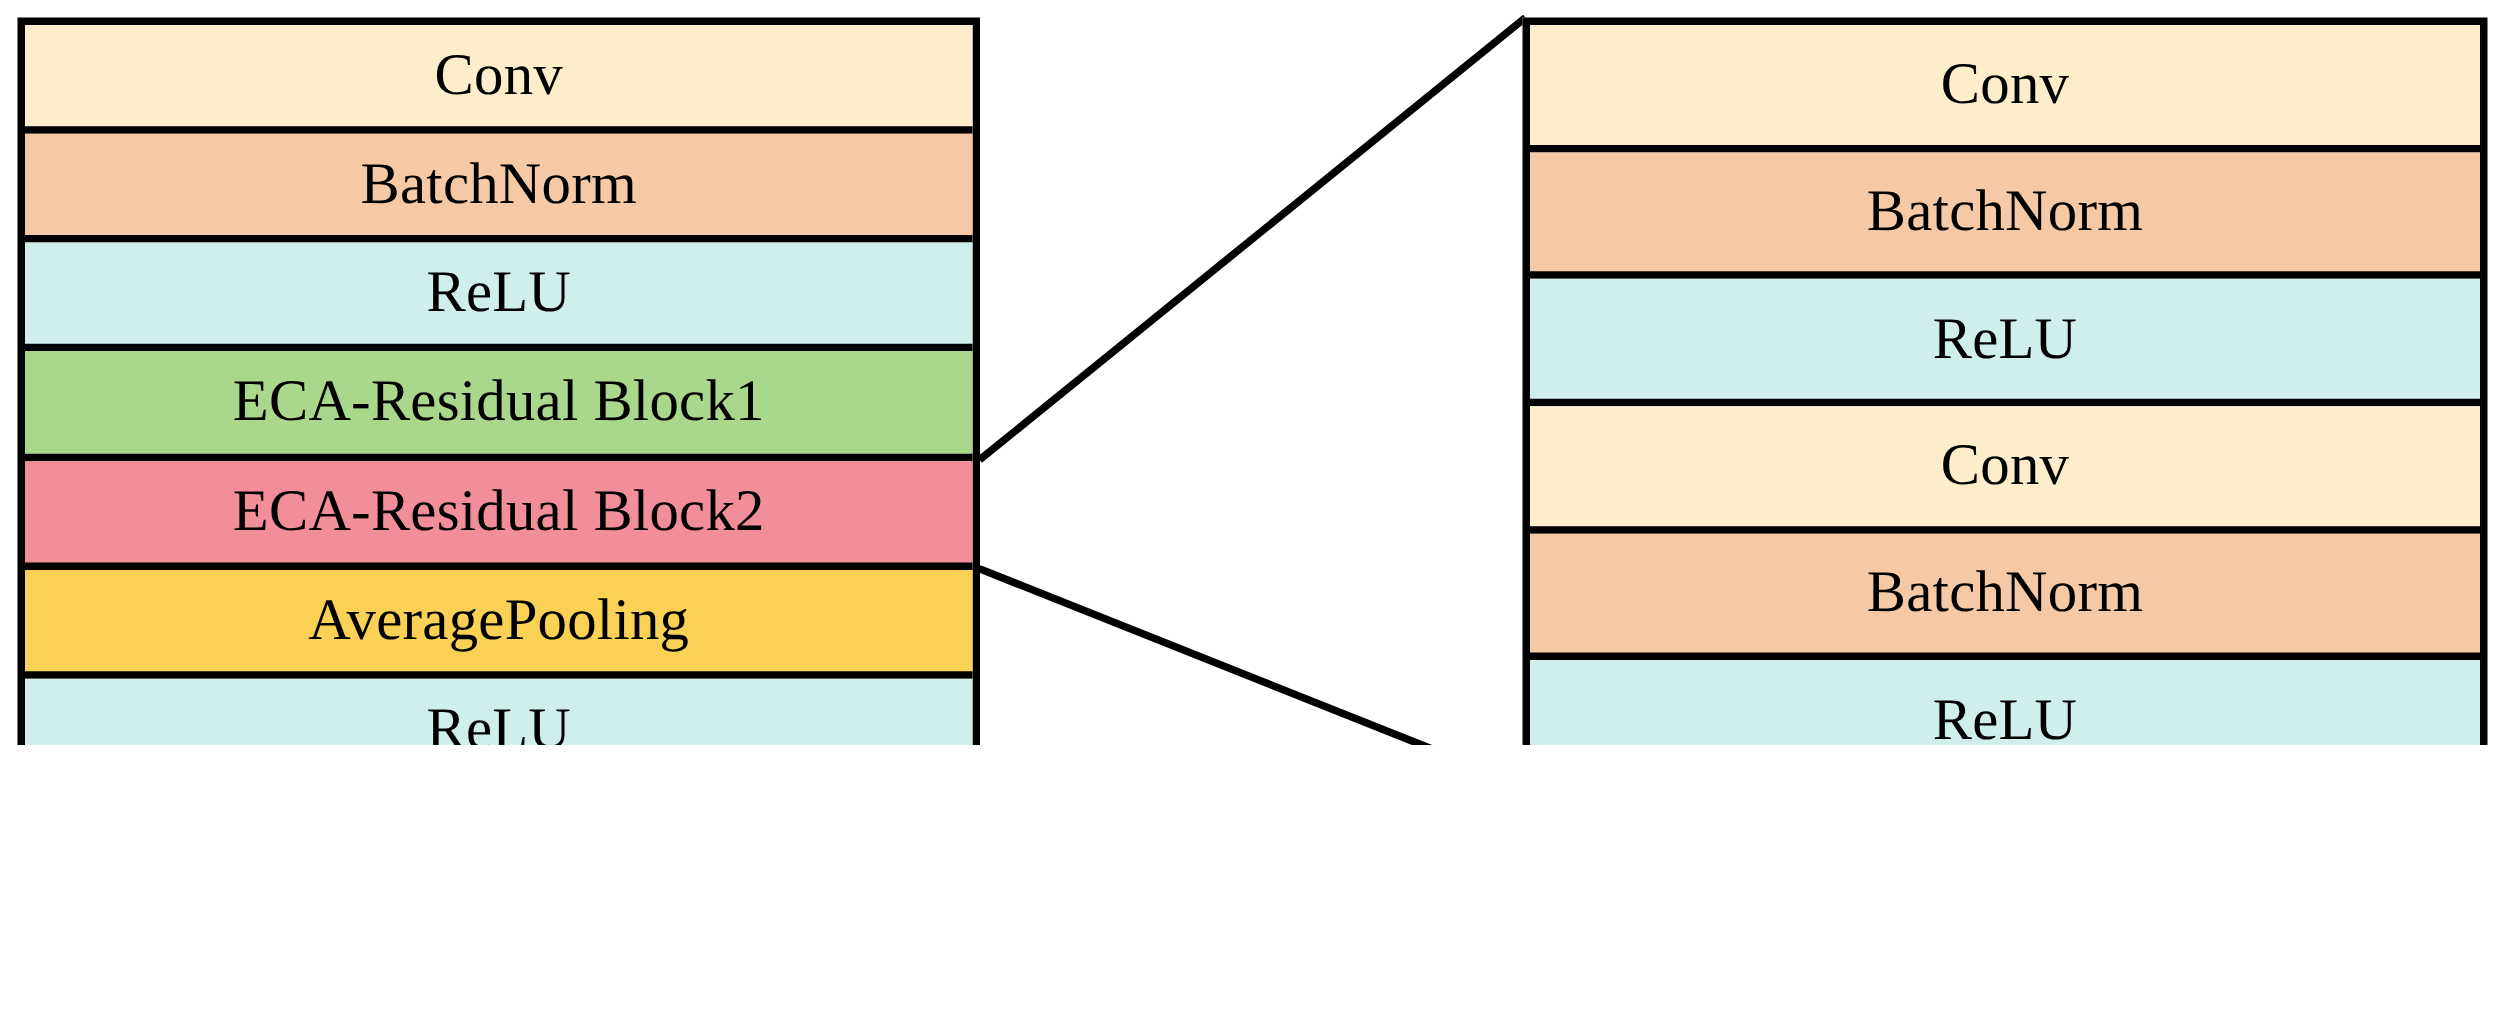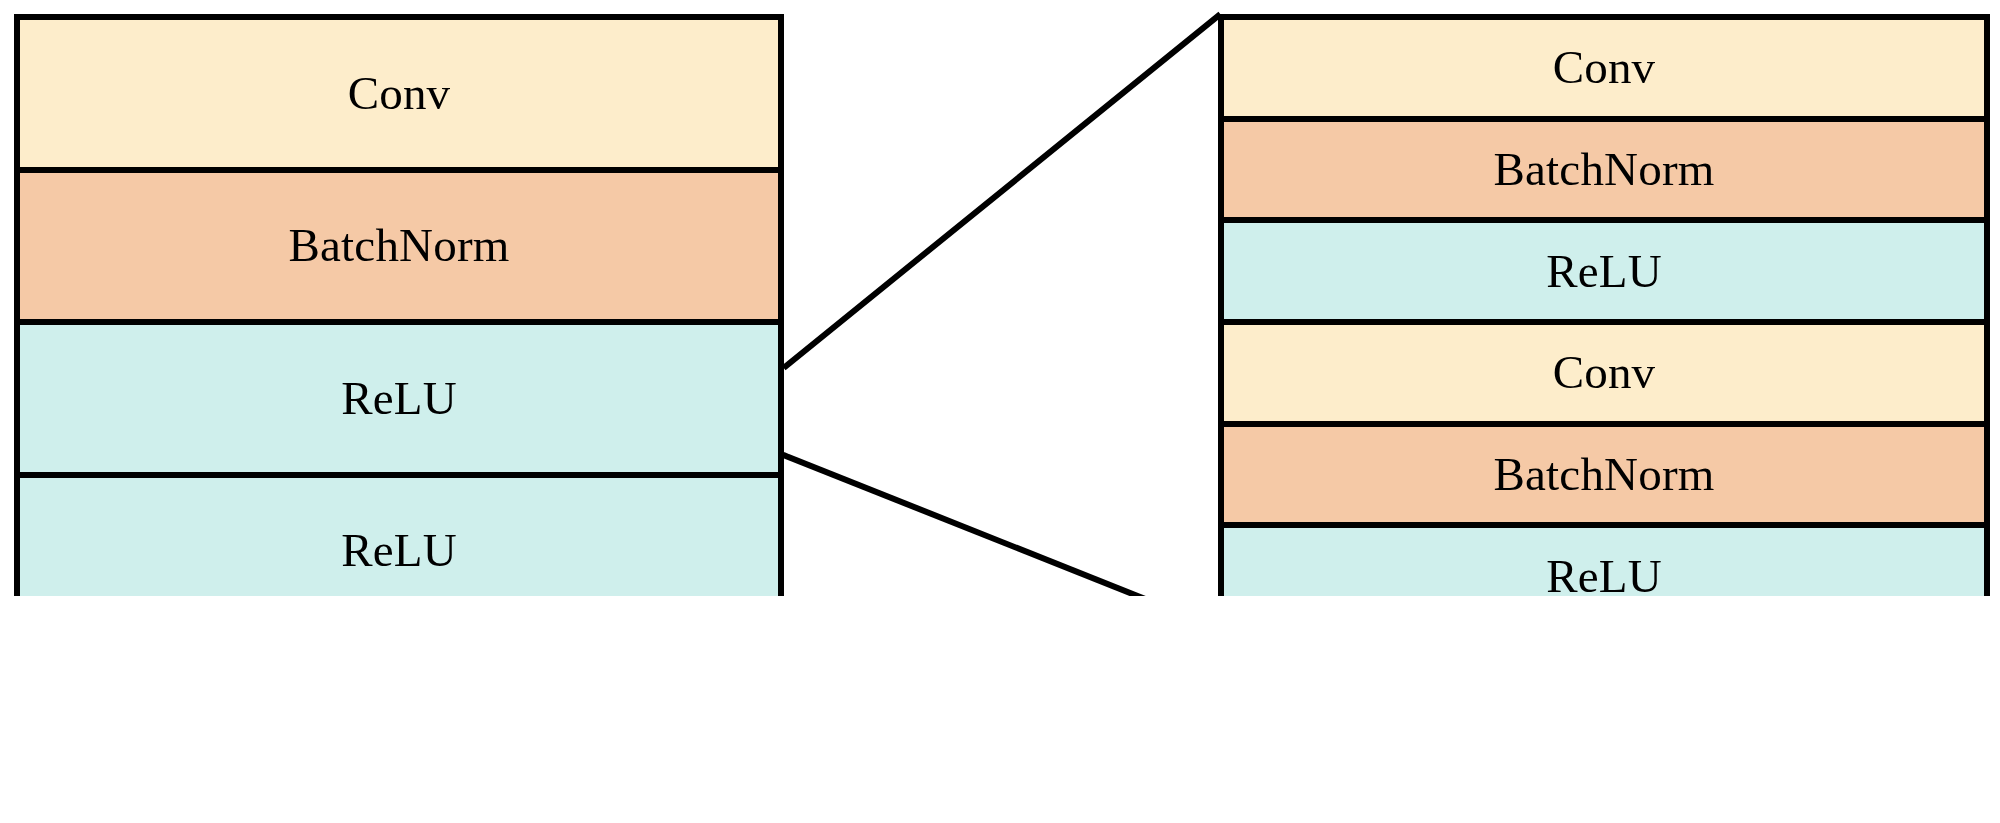--- a/index.html
+++ b/index.html
@@ -75,22 +75,31 @@
     </div>
 
     <div class="layer-row" style="background:#F5C9A6">
       <span class="layer-label">BatchNorm</span>
     </div>
 
     <div class="layer-row" style="background:#CFEFEC">
       <span class="layer-label">ReLU</span>
     </div>
 
+    <div class="layer-row" style="background:#A9D78C">
+      <span class="layer-label">ECA-Residual Block1</span>
+    </div>
 
+    <div class="layer-row" style="background:#F28D9A">
+      <span class="layer-label">ECA-Residual Block2</span>
+    </div>
 
+    <div class="layer-row" style="background:#FBD155">
+      <span class="layer-label">AveragePooling</span>
+    </div>
 
     <div class="layer-row" style="background:#CFEFEC">
       <span class="layer-label">ReLU</span>
     </div>
 
   </div>
 
   <div class="stack" id="right-stack">
 
     <div class="layer-row" style="background:#FDEDCB">

